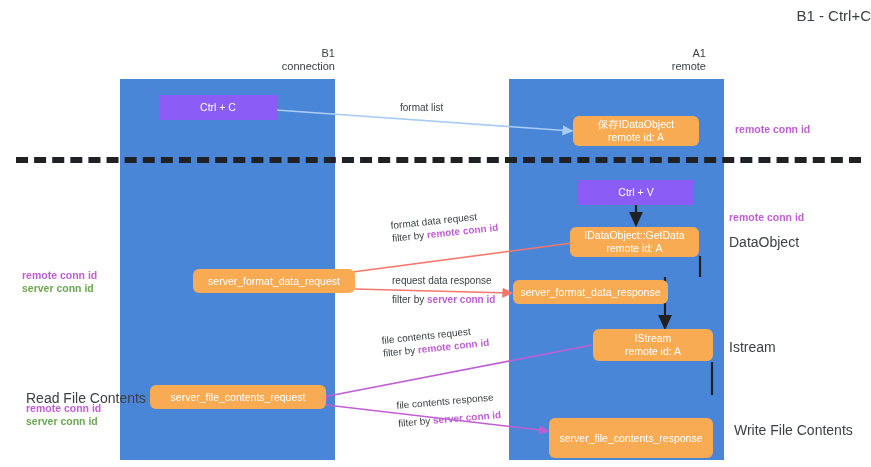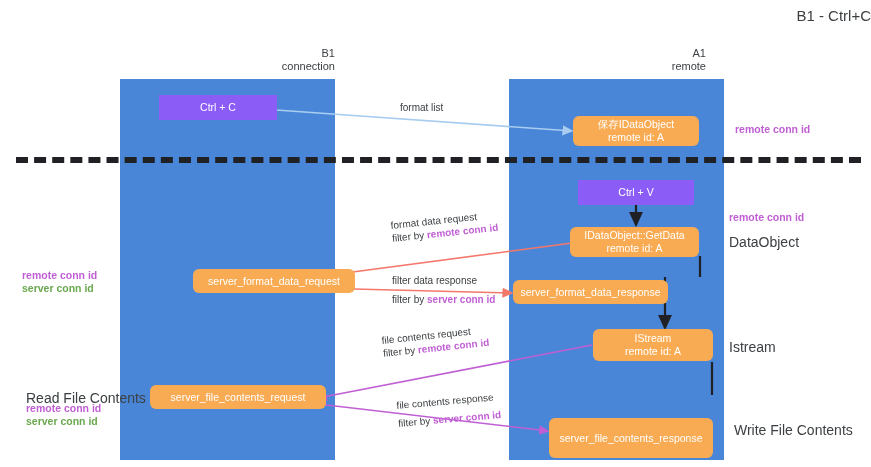--- a/index.html
+++ b/index.html
@@ -210,21 +210,21 @@
   </div>
 
   <div class="edge-label" style="left:390px; top:219px; transform:rotate(-6deg); transform-origin:left top;">
     <div>format data request</div>
     <div>
       <span>filter by </span><b class="c-purple">remote conn id</b>
     </div>
   </div>
 
   <div class="edge-label" style="left:392px; top:274px;">
-    <div>filter data response</div>
+    <div>request data response</div>
     <div style="margin-top:6px;">
       <span>filter by </span><b class="c-purple">server conn id</b>
     </div>
   </div>
 
   <div class="edge-label" style="left:381px; top:334px; transform:rotate(-6deg); transform-origin:left top;">
     <div>file contents request</div>
     <div>
       <span>filter by </span><b class="c-purple">remote conn id</b>
     </div>

